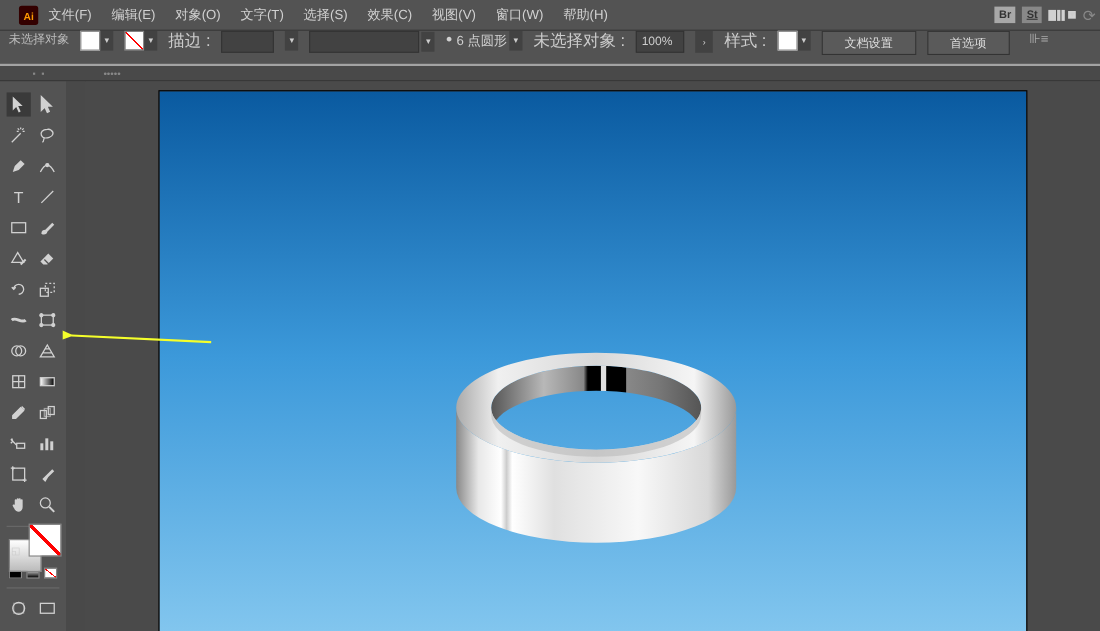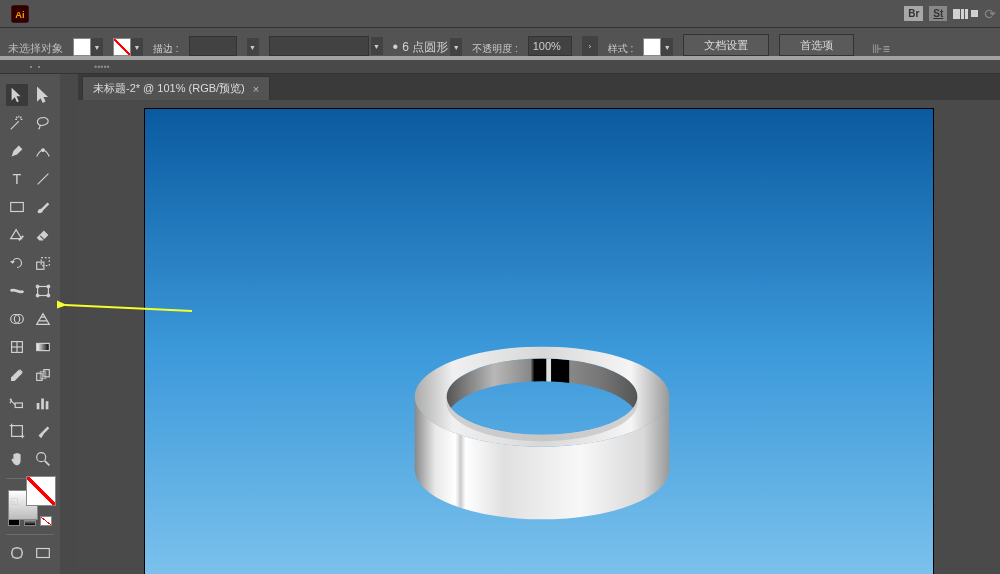--- a/index.html
+++ b/index.html
@@ -1,37 +1,37 @@
 <!DOCTYPE html>
 <html><head>
 <meta charset="utf-8">
 <style>
 * { margin: 0; padding: 0; box-sizing: border-box; font-family: "Microsoft YaHei", Arial, sans-serif; }
 body { width: 1000px; height: 574px; background: #535353; overflow: hidden; color: #d1d1d1; font-size: 12px; }
 
 
 .menubar { height: 28px; background: #535353; display: flex; align-items: center; padding: 0 4px; border-bottom: 1px solid #333; }
-.logo { width: 32px; height: 28px; display: flex; align-items: center; justify-content: center; }
+.logo { width: 32px; height: 28px; display: flex; align-items: center; justify-content: flex-end; }
 .logo svg { width: 20px; height: 20px; }
 .menu-items { display: flex; gap: 2px; }
 .menu-item { padding: 4px 8px; cursor: pointer; }
 .menu-right { margin-left: auto; display: flex; align-items: center; gap: 6px; text-align: center; }
 .menu-badge { background: #a8a8a8; color: #333; font-weight: bold; padding: 2px 4px; font-size: 10px; }
 .arrange-icon { display:flex; align-items:center; gap:1px; }
 .arrange-icon span { display:inline-block; background:#d1d1d1; }
 
 
-.controlbar { height: 32px; background: #535353; display: flex; align-items: flex-end; padding: 0 8px; gap: 10px; border-bottom: 4px solid #a3a3a3; }
+.controlbar { height: 32px; background: #535353; display: flex; align-items: flex-start; padding: 0 8px; gap: 10px; border-bottom: 2px solid #a3a3a3; }
 .status-text { font-size: 11px; color: #bbb; }
 .color-swatch { width: 18px; height: 18px; border: 1px solid #888; display: flex; align-items: center; justify-content: center; position: relative; }
 .swatch-fill { background: #fff; }
 .swatch-none { background: linear-gradient(to top right, #fff 0%, #fff 46%, #f00 46%, #f00 54%, #fff 54%); }
 .swatch-pair { display: flex; align-items: center; }
 .dropdown-arrow { width: 12px; height: 18px; background: #424242; display: flex; align-items: center; justify-content: center; font-size: 7px; color: #ccc; }
-.ctrl-label { font-size: 10px; color: #ccc; }
+.ctrl-label { font-size: 15px; color: #ccc; }
 .ctrl-input { background: #424242; border: 1px solid #333; color: #ccc; height: 20px; font-size: 11px; padding: 0 4px; }
 .ctrl-input.small { width: 48px; }
 .ctrl-input.wide { width: 100px; }
 .ctrl-btn { background: #5a5a5a; border: 1px solid #333; color: #ddd; height: 22px; padding: 0 20px; font-size: 11px; cursor:pointer; }
 .stroke-profile { display:flex; align-items:center; gap:2px; }
 .opacity-arrow { width: 16px; height: 20px; background: #424242; display: flex; align-items: center; justify-content: center; font-size: 8px; }
 
 
 .dock-handle { height: 14px; background: #494949; border-bottom: 1px solid #333; display:flex; align-items:center; }
 .handle-dots { width: 70px; display:flex; justify-content:center; gap:6px; }
@@ -86,20 +86,31 @@
 </style>
 </head>
 <body>
 
 <div class="menubar">
   <div class="logo">
     <svg viewBox="0 0 32 32">
         <rect x="2" y="2" width="28" height="28" rx="4" fill="#330000"></rect>
         <text x="16" y="22" font-size="15" font-weight="bold" fill="#ff9a00" text-anchor="middle" font-family="Arial">Ai</text>
       </svg>
+  </div>
+  <div class="menu-items">
+    <div class="menu-item">文件(F)</div>
+    <div class="menu-item">编辑(E)</div>
+    <div class="menu-item">对象(O)</div>
+    <div class="menu-item">文字(T)</div>
+    <div class="menu-item">选择(S)</div>
+    <div class="menu-item">效果(C)</div>
+    <div class="menu-item">视图(V)</div>
+    <div class="menu-item">窗口(W)</div>
+    <div class="menu-item">帮助(H)</div>
   </div>
   <div class="menu-right">
     <div class="menu-badge">Br</div>
     <div class="menu-badge" style="background:#888;text-decoration:underline;">St</div>
     <div class="arrange-icon">
       <span style="width:7px;height:10px;"></span>
         <span style="width:3px;height:10px;"></span>
         <span style="width:3px;height:10px;"></span>
       <span style="font-size:7px;color:#ccc;margin-left:2px;">▼</span>
     </div>
@@ -129,21 +140,21 @@
   </div>
 
   <div class="stroke-profile">
     <div style="display:flex;align-items:center;gap:4px;">
         <span style="font-size:16px;line-height:1;">•</span>
         <span>6 点圆形</span>
       </div>
     <div class="dropdown-arrow">▼</div>
   </div>
 
-  <div class="ctrl-label">不透明度 :</div>
+  <div class="ctrl-label">未选择对象 :</div>
   <input class="ctrl-input small" style="width: 44px;" value="100%">
   <div class="opacity-arrow">›</div>
 
   <div class="ctrl-label">样式 :</div>
   <div class="swatch-pair">
     <div class="color-swatch" style="background:#fff;"></div>
     <div class="dropdown-arrow">▼</div>
   </div>
 
   <button class="ctrl-btn">文档设置</button>
@@ -388,26 +399,20 @@
           <svg class="icon-sv" viewBox="0 0 20 20">
             <rect x="3" y="5" width="14" height="10"></rect>
           </svg>
         </div>
     </div>
   </div>
 
   <div class="panel-stub"></div>
 
   <div class="doc-area">
-    <div class="doc-tabs">
-      <div class="doc-tab">
-        <span>未标题-2* @ 101% (RGB/预览)</span>
-        <span class="close">×</span>
-      </div>
-    </div>
     <div class="canvas-wrap">
       <div class="artboard">
 
         <div class="ring">
           <svg viewBox="0 0 310 220">
             <defs>
               <linearGradient id="bandGrad" x1="0" y1="0" x2="1" y2="0">
                 <stop offset="0" stop-color="#888"></stop>
                 <stop offset="0.08" stop-color="#e8e8e8"></stop>
                 <stop offset="0.16" stop-color="#fff"></stop>

